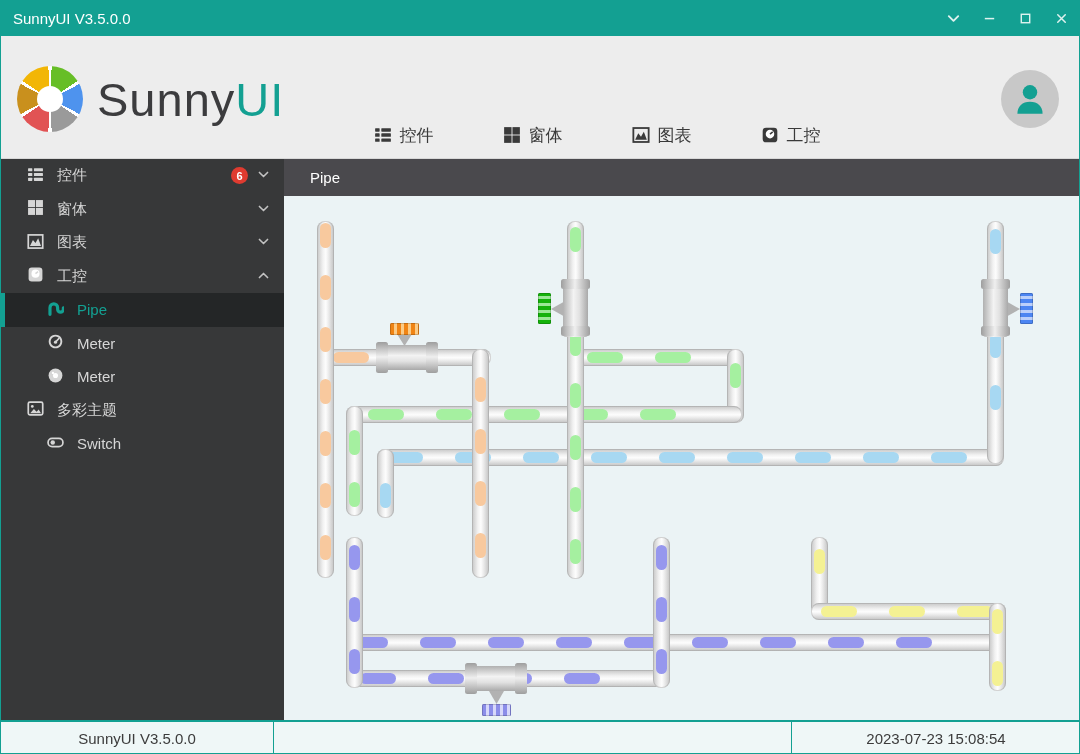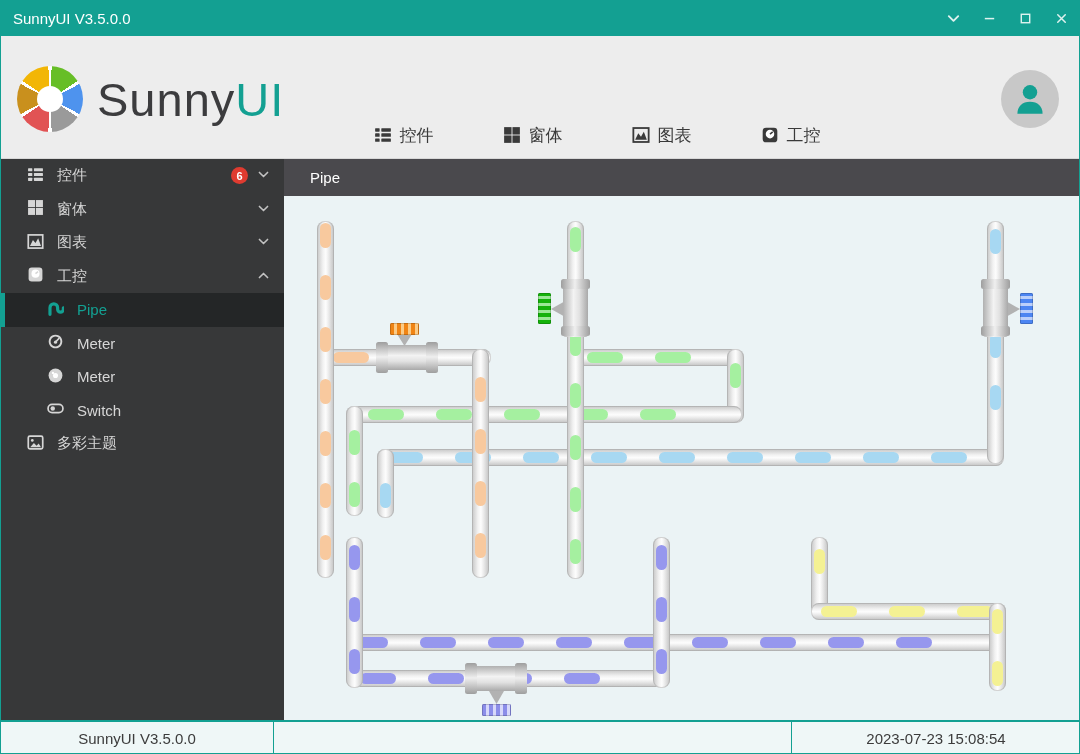--- a/index.html
+++ b/index.html
@@ -270,38 +270,38 @@
       <div class="srow l1">
         <span class="micon"><span class="icon ">
             <svg viewBox="0 0 16 16" width="16" height="16" fill="currentColor">
               <circle cx="8" cy="8" r="6.5"></circle>
               <circle cx="8" cy="8" r="2.4" fill="#fff"></circle>
               <circle cx="5.6" cy="5.6" r="1.1" fill="#fff"></circle>
             </svg>
           </span></span>
         <span class="slabel">Meter</span>
       </div>
-      <div class="srow l1">
-        <span class="micon"><span class="icon ">
-            <svg viewBox="0 0 16 16" width="16" height="16" fill="currentColor">
-              <rect x="1" y="4.2" width="14" height="7.6" rx="3.8" fill="none" stroke="currentColor" stroke-width="1.6"></rect>
-              <circle cx="5.4" cy="8" r="2.1"></circle>
-            </svg>
-          </span></span>
-        <span class="slabel">Switch</span>
-      </div>
       <div class="srow l0">
         <span class="micon"><span class="icon ">
             <svg viewBox="0 0 16 16" width="16" height="16" fill="currentColor">
               <rect x="1.2" y="2" width="13.6" height="12" rx="1.5" fill="none" stroke="currentColor" stroke-width="1.6"></rect>
               <circle cx="5" cy="6" r="1.3"></circle>
               <path d="M3 12.4 L6.5 8.4 L9 11 L11 9 L13.2 12.4 Z"></path>
             </svg>
           </span></span>
         <span class="slabel">多彩主题</span>
+      </div>
+      <div class="srow l1">
+        <span class="micon"><span class="icon ">
+            <svg viewBox="0 0 16 16" width="16" height="16" fill="currentColor">
+              <rect x="1" y="4.2" width="14" height="7.6" rx="3.8" fill="none" stroke="currentColor" stroke-width="1.6"></rect>
+              <circle cx="5.4" cy="8" r="2.1"></circle>
+            </svg>
+          </span></span>
+        <span class="slabel">Switch</span>
       </div>
     </div>
 
   <div class="content-header">
     <span class="micon"></span>
     <span class="ch-title">Pipe</span>
   </div>
 
   <div class="canvas">
       <div class="pipe h" style="left:33px;top:153px;width:174px;height:17px;">

